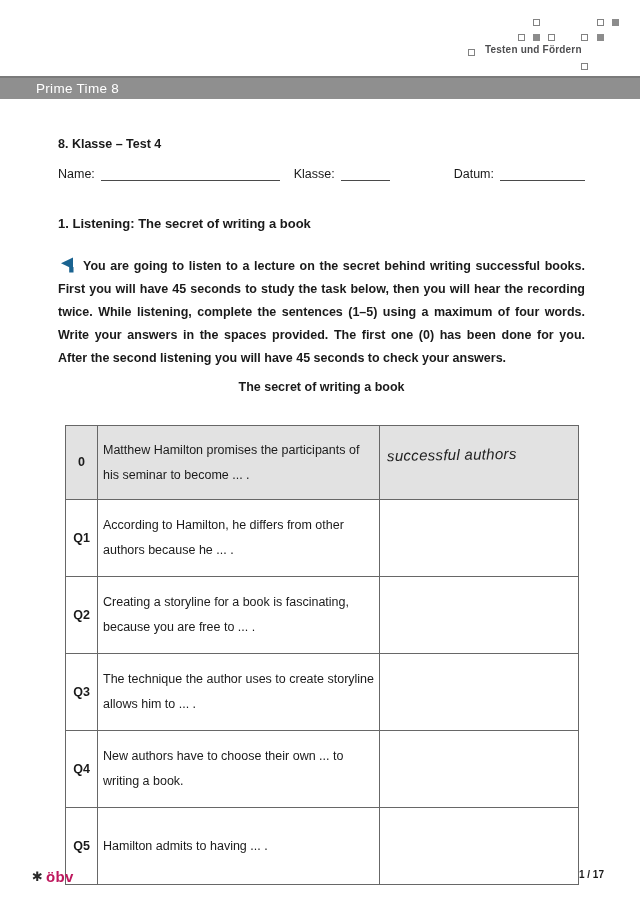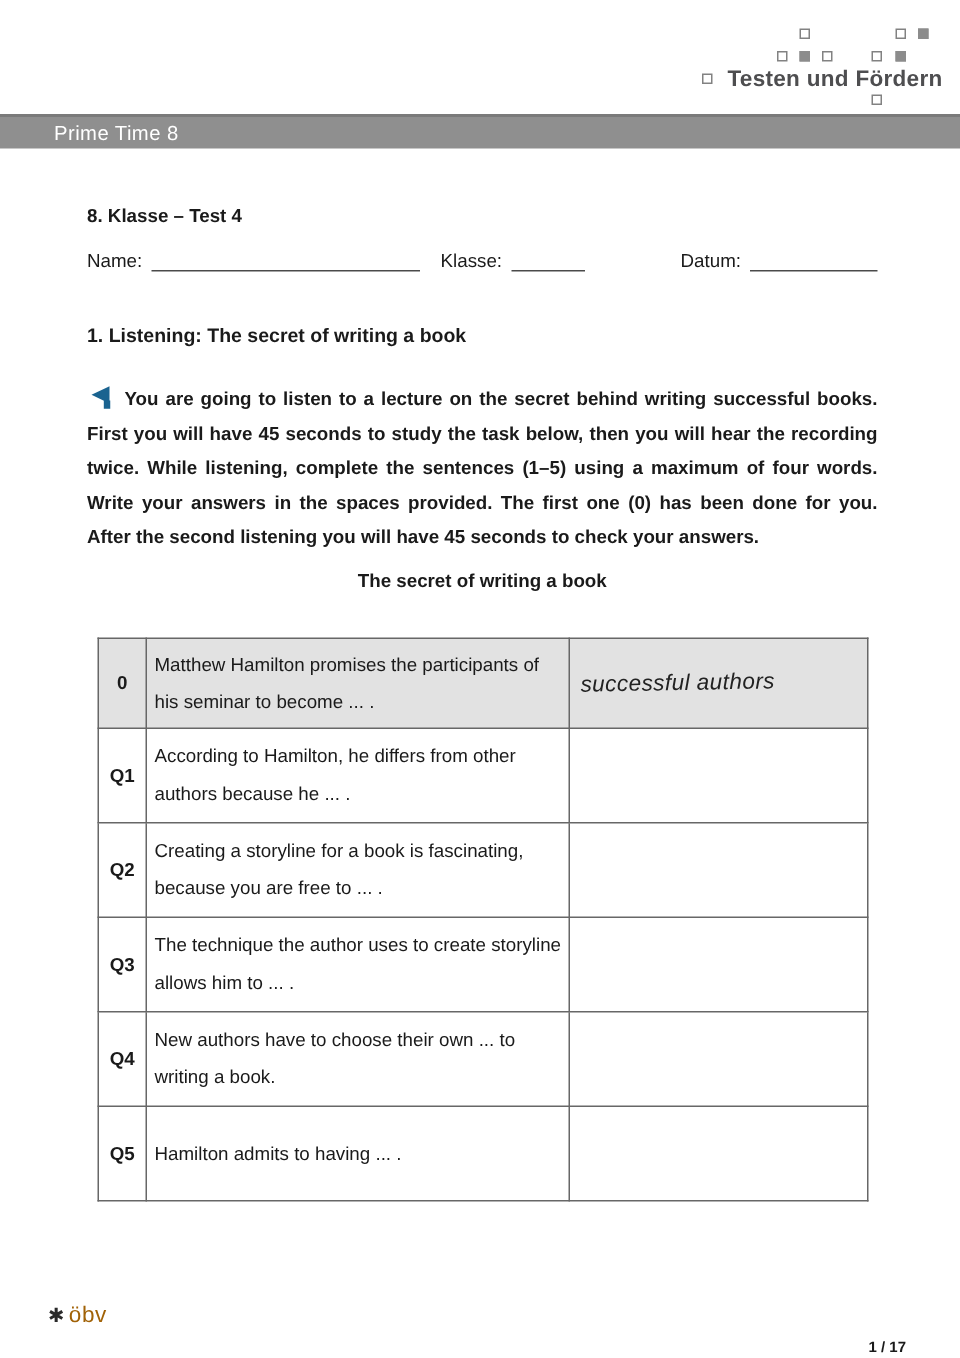--- a/index.html
+++ b/index.html
@@ -9,21 +9,21 @@
     overflow:hidden;
   }
   
   .logo-square{
     position:absolute;width:7px;height:7px;box-sizing:border-box;
     border:1.5px solid #828282;background:#ffffff;
   }
   .logo-square.filled{background:#8c8c8c;border-color:#8c8c8c;}
   .brand-text{
     position:absolute;left:485px;top:44px;
-    font-size:15px;font-weight:bold;color:#4e4e50;letter-spacing:.2px;
+    font-size:10px;font-weight:bold;color:#4e4e50;letter-spacing:.2px;
   }
   
   .banner{
     position:absolute;left:0;top:76px;width:640px;height:21px;
     background:#8f8f8f;border-top:2px solid #7a7a7a;box-sizing:content-box;
   }
   .banner-title{
     color:#ffffff;font-size:13.5px;line-height:21px;padding-left:36px;
     letter-spacing:.3px;
   }
@@ -54,37 +54,37 @@
   table.task{
     position:absolute;top:425px;left:7px;width:513px;
     border-collapse:collapse;table-layout:fixed;
   }
   table.task td{
     border:1.5px solid #676767;vertical-align:middle;
     font-size:12.5px;line-height:25px;overflow:hidden;
   }
   td.id-cell{text-align:center;font-weight:bold;padding:0;}
   td.prompt-cell{padding:2px 2px 2px 5px;}
-  td.answer-cell{padding:2px 2px 2px 7px;}
+  td.answer-cell{padding:2px 2px 16px 7px;}
   tr.shaded td{background:#e2e2e2;}
   tr.r0 td{height:55px;} tr.rq td{height:58px;}
   .handwriting{
     font-style:italic;font-size:15px;color:#222222;letter-spacing:.3px;
     display:inline-block;transform:rotate(-1deg);
   }
   
   .obv-logo{position:absolute;left:32px;top:868px;display:flex;align-items:center;}
   .obv-star{font-size:13px;color:#2a2a2a;margin-right:3px;}
-  .obv-text{font-size:15px;font-weight:400;color:#a16207;letter-spacing:.4px;}
+  .obv-text{font-size:15px;font-weight:700;color:#be185d;letter-spacing:.4px;}
   .copyright{
     position:absolute;left:95px;top:866px;width:420px;
     font-size:7.6px;line-height:10.5px;color:#3a3a3a;
   }
   .page-number{
-    position:absolute;right:36px;top:869px;font-size:10px;font-weight:bold;margin-top:24px;
+    position:absolute;right:36px;top:869px;font-size:10px;font-weight:bold;
   }
 </style>
 </head>
 <body>
 
 <div>
   <span class="logo-square" style="left:533px;top:19px;"></span>
   <span class="logo-square" style="left:597px;top:19px;"></span>
   <span class="logo-square filled" style="left:612px;top:19px;"></span>
   <span class="logo-square" style="left:518px;top:34px;"></span>

